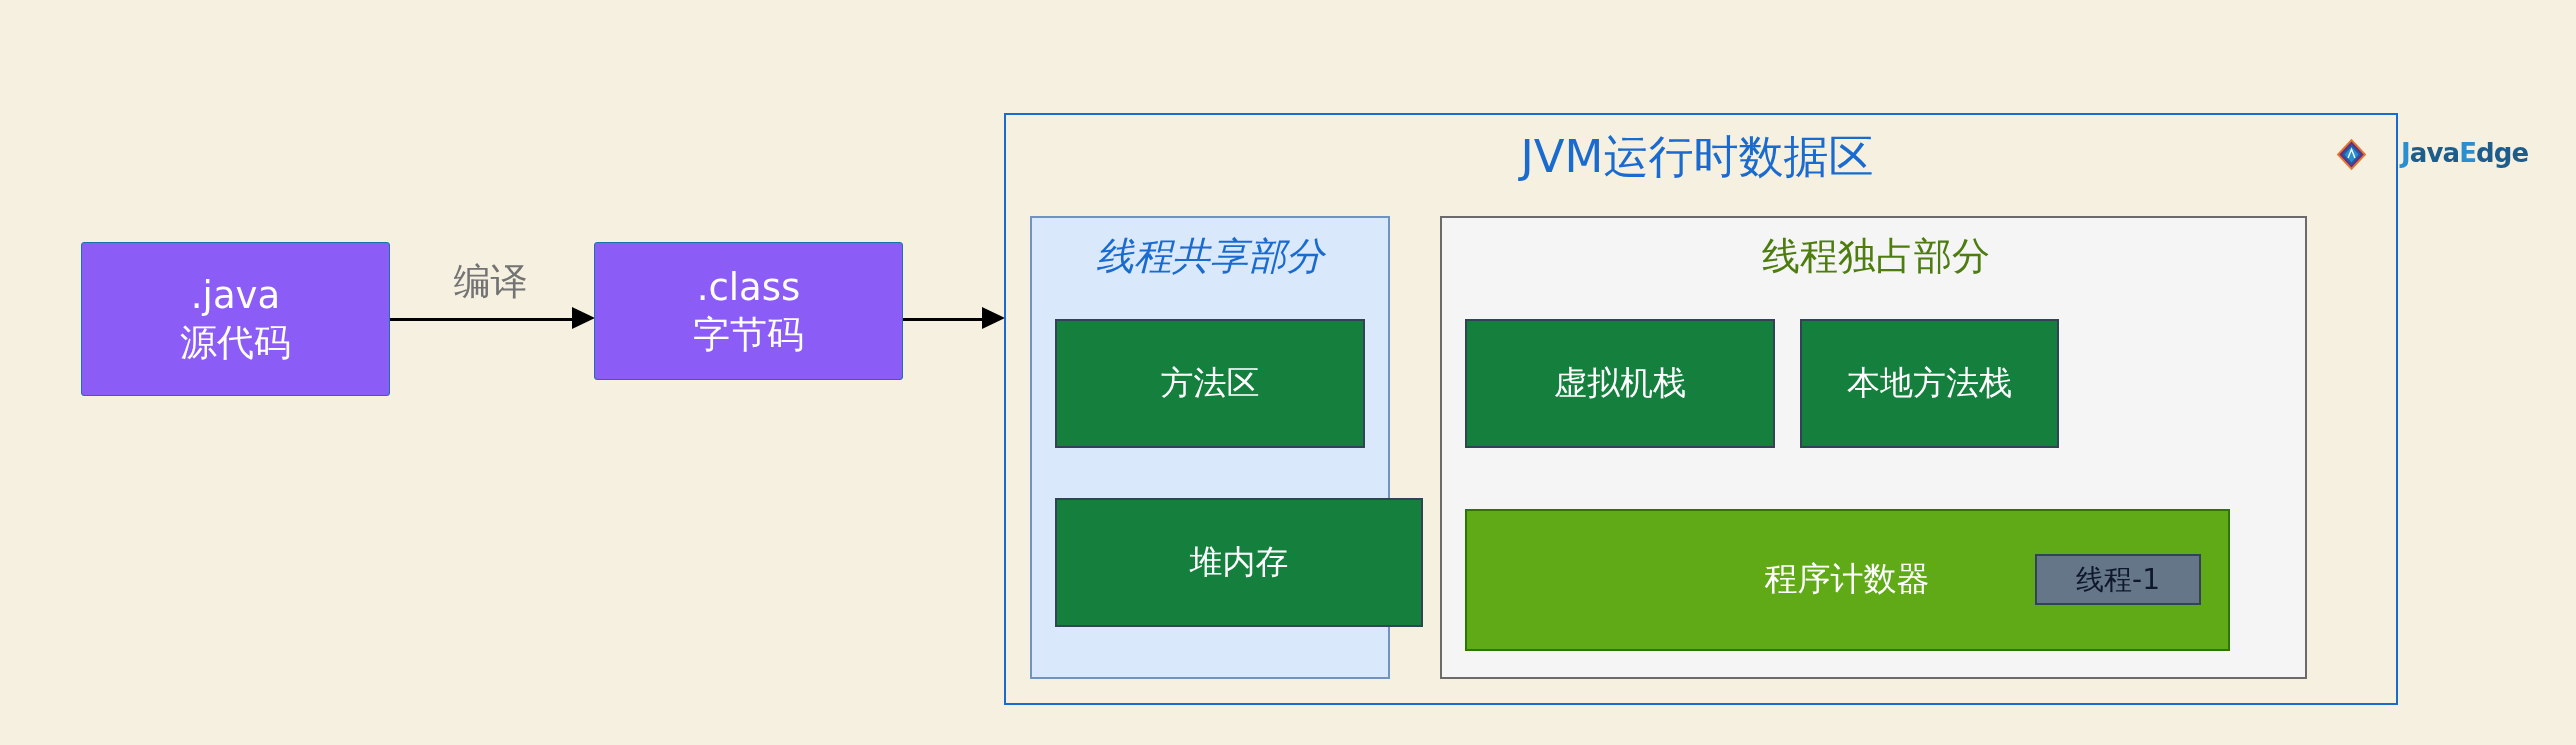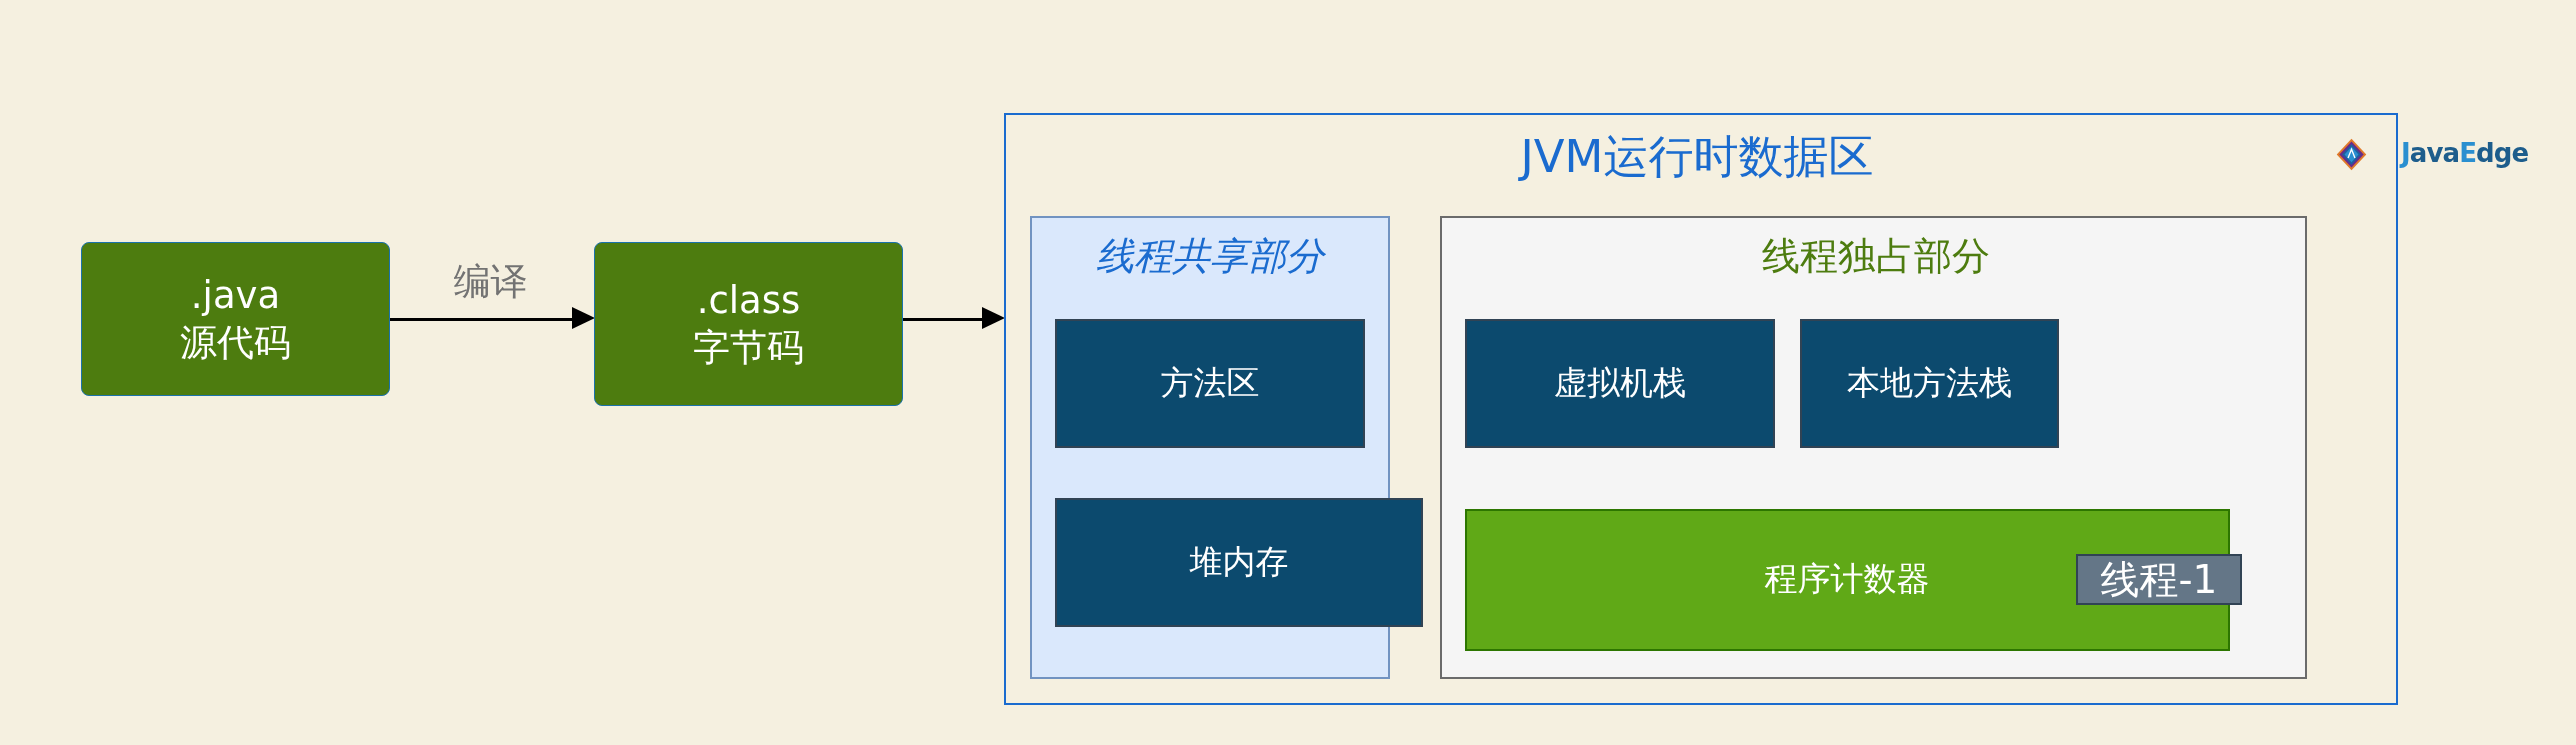--- a/index.html
+++ b/index.html
@@ -6,21 +6,21 @@
   body {
     width: 2576px; height: 745px;
     background: #f5f0e0;
     position: relative; overflow: hidden;
     font-family: "DejaVu Sans", "Liberation Sans", sans-serif;
   }
   .abs { position: absolute; box-sizing: border-box; }
   .center { display: flex; align-items: center; justify-content: center; text-align: center; }
 
   .src-box {
-    background: #4d7c0f; border: 1.7px solid #1a72ac; border-radius: 8px;
+    background: #8b5cf6; border: 1.7px solid #1a72ac; border-radius: 3px;
     color: #ffffff; font-size: 37px; line-height: 47px; flex-direction: column;
   }
   .src-box span { display: block; }
 
   .edge-line { height: 2.6px; background: #000; }
   .arrow-head {
     width: 0; height: 0;
     border-top: 11.3px solid transparent; border-bottom: 11.3px solid transparent;
     border-left: 23px solid #000;
   }
@@ -29,45 +29,45 @@
   .jvm-box { border: 2.6px solid #1a6bcf; }
   .jvm-title { font-size: 45px; color: #1a6bcf; white-space: nowrap; }
 
   .shared-box { background: #dae8fc; border: 2.6px solid #7193c1; }
   .shared-title { font-size: 38px; color: #1a6bcf; white-space: nowrap; }
 
   .private-box { background: #f5f5f5; border: 2.6px solid #6b6b6b; }
   .private-title { font-size: 38px; color: #4d7c0f; white-space: nowrap; }
 
   .grey-box {
-    background: #0c4a6e; border: 2.6px solid #314354; color: #ffffff; font-size: 33px;
+    background: #15803d; border: 2.6px solid #314354; color: #ffffff; font-size: 33px;
   }
   .pc-box { background: #60a917; border: 2.6px solid #2d7600; }
   .pc-label { font-size: 33px; color: #ffffff; white-space: nowrap; }
   .thread-tag {
-    background: #647687; border: 2.6px solid #314354; color: #ffffff; font-size: 39px; margin-left: 41px;
+    background: #647687; border: 2.6px solid #314354; color: #0f172a; font-size: 28px;
   }
 
   .logo-text { font-size: 26px; font-weight: bold; white-space: nowrap; font-family: "DejaVu Sans", sans-serif; letter-spacing: -0.9px; margin-left: 28px; }
   .logo-light { color: #2a8fd0; }
   .logo-dark { color: #1d5d8c; }
 </style>
 </head>
 <body>
 
 <div class="abs center src-box" style="left:81px; top:242px; width:309px; height:154px;">
   <span>.java</span>
   <span>源代码</span>
 </div>
 
 <div class="abs edge-line" style="left:390px; top:318px; width:183px;"></div>
 <div class="abs arrow-head" style="left:572px; top:307px;"></div>
 <div class="abs center edge-label" style="left:438px; top:258px; width:105px; height:47px;">编译</div>
 
-<div class="abs center src-box" style="left:594px; top:242px; width:309px; height:164px;">
+<div class="abs center src-box" style="left:594px; top:242px; width:309px; height:138px;">
   <span>.class</span>
   <span>字节码</span>
 </div>
 
 <div class="abs edge-line" style="left:903px; top:318px; width:83px;"></div>
 <div class="abs arrow-head" style="left:982px; top:307px;"></div>
 
 <div class="abs jvm-box" style="left:1004px; top:113px; width:1394px; height:592px;"></div>
 <div class="abs center jvm-title" style="left:1435px; top:131px; width:524px; height:52px;">JVM运行时数据区</div>
 

